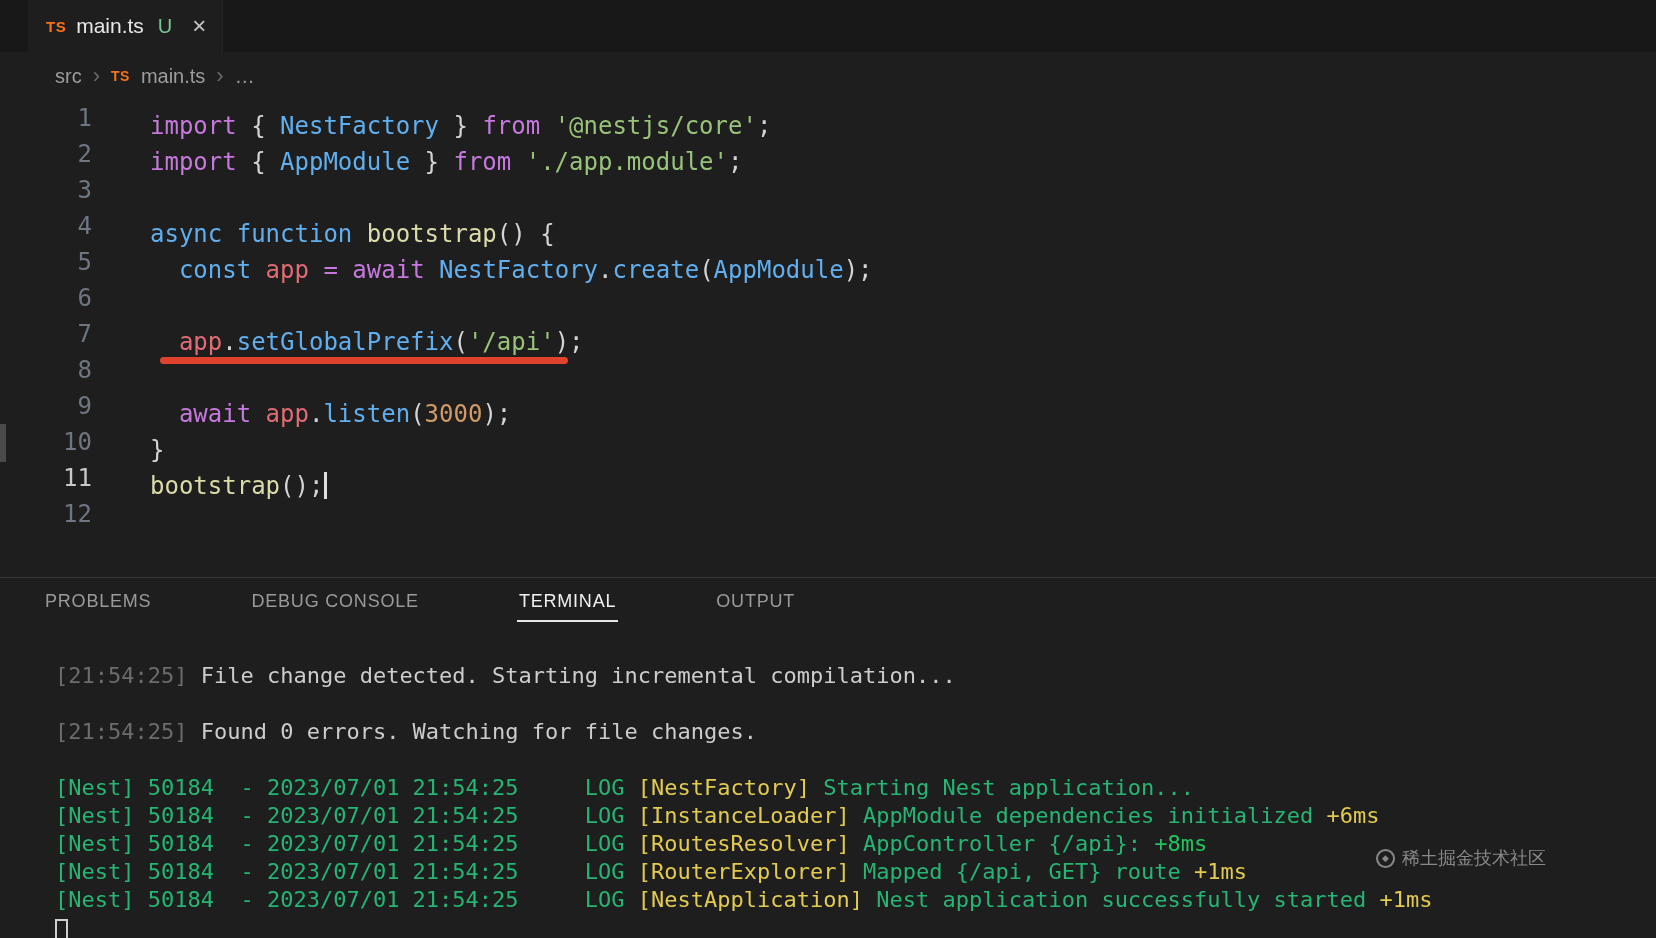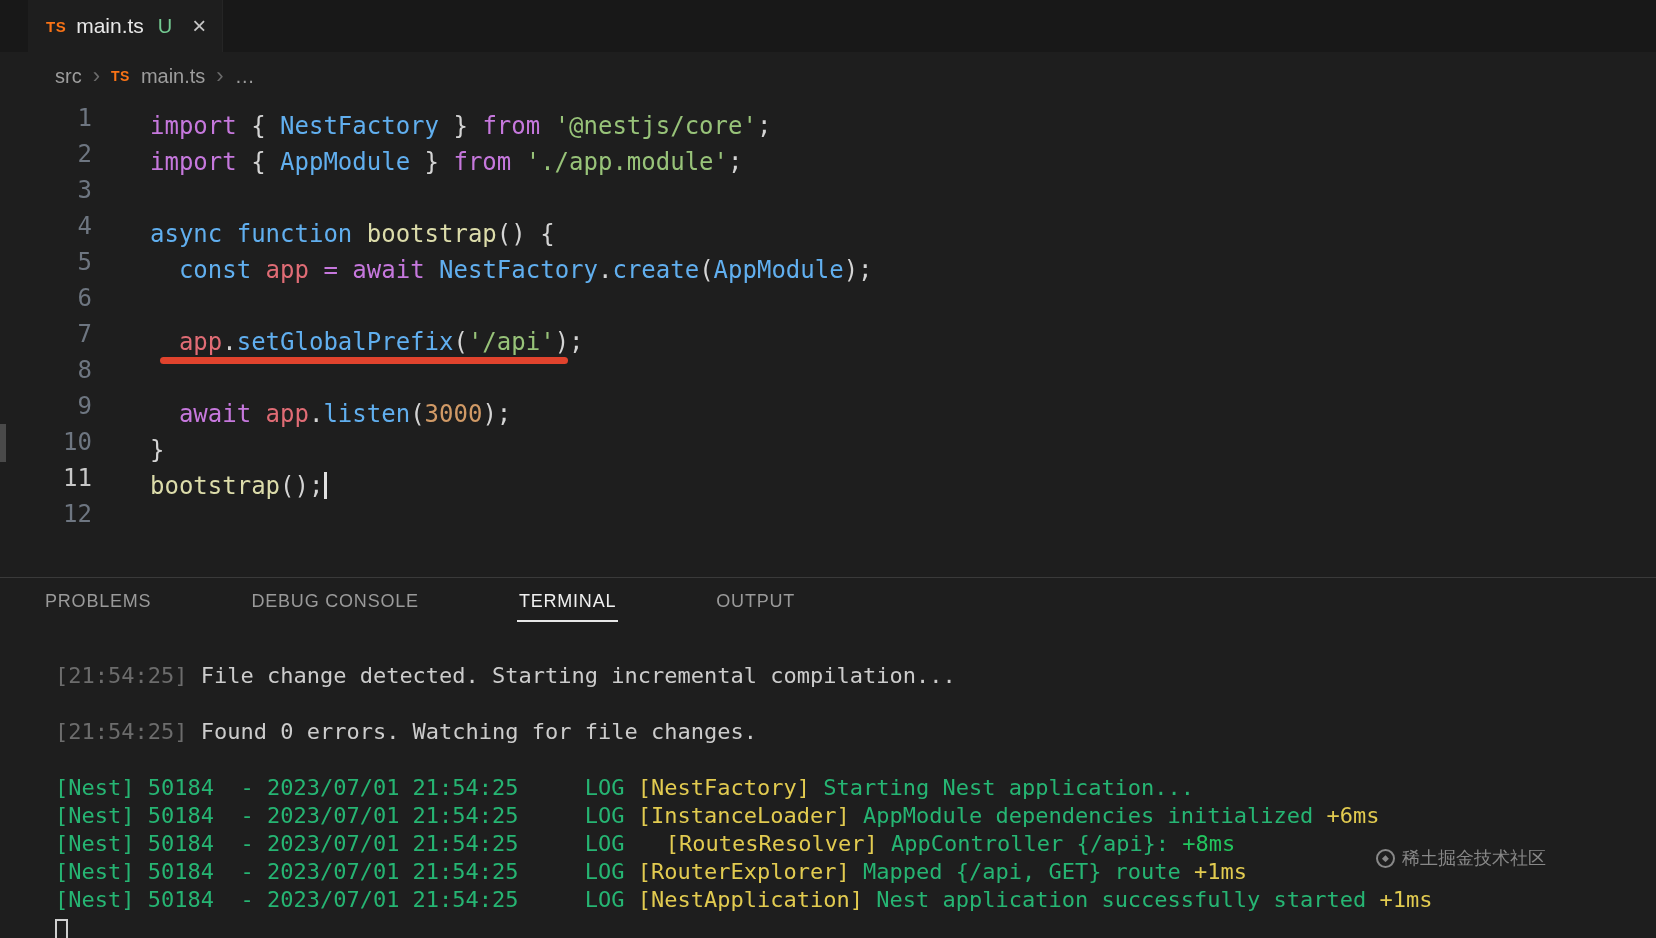--- a/index.html
+++ b/index.html
@@ -171,21 +171,21 @@
         <div class="panel-tab active">TERMINAL</div>
         <div class="panel-tab">OUTPUT</div>
       </div>
     <div class="terminal">
         <div class="term-row"><span style="color: rgb(108, 108, 108);">[21:54:25]</span><span style="color: rgb(204, 204, 204);"> File change detected. Starting incremental compilation...</span></div>
         <div class="term-row"></div>
         <div class="term-row"><span style="color: rgb(108, 108, 108);">[21:54:25]</span><span style="color: rgb(204, 204, 204);"> Found 0 errors. Watching for file changes.</span></div>
         <div class="term-row"></div>
         <div class="term-row"><span style="color: rgb(38, 181, 115);">[Nest] 50184  - 2023/07/01 21:54:25     LOG </span><span style="color: rgb(226, 203, 80);">[NestFactory]</span><span style="color: rgb(38, 181, 115);"> Starting Nest application...</span></div>
         <div class="term-row"><span style="color: rgb(38, 181, 115);">[Nest] 50184  - 2023/07/01 21:54:25     LOG </span><span style="color: rgb(226, 203, 80);">[InstanceLoader]</span><span style="color: rgb(38, 181, 115);"> AppModule dependencies initialized</span><span style="color: rgb(226, 203, 80);"> +6ms</span></div>
-        <div class="term-row"><span style="color: rgb(38, 181, 115);">[Nest] 50184  - 2023/07/01 21:54:25     LOG </span><span style="color: rgb(226, 203, 80); margin-left: 28px;">[RoutesResolver]</span><span style="color: rgb(38, 181, 115);"> AppController {/api}: </span><span style="color: #22c55e;">+8ms</span></div>
+        <div class="term-row"><span style="color: rgb(38, 181, 115);">[Nest] 50184  - 2023/07/01 21:54:25     LOG </span><span style="color: rgb(226, 203, 80);">[RoutesResolver]</span><span style="color: rgb(38, 181, 115);"> AppController {/api}: </span><span style="color: #22c55e;">+8ms</span></div>
         <div class="term-row"><span style="color: rgb(38, 181, 115);">[Nest] 50184  - 2023/07/01 21:54:25     LOG </span><span style="color: rgb(226, 203, 80);">[RouterExplorer]</span><span style="color: rgb(38, 181, 115);"> Mapped {/api, GET} route </span><span style="color: rgb(226, 203, 80);">+1ms</span></div>
         <div class="term-row"><span style="color: rgb(38, 181, 115);">[Nest] 50184  - 2023/07/01 21:54:25     LOG </span><span style="color: rgb(226, 203, 80);">[NestApplication]</span><span style="color: rgb(38, 181, 115);"> Nest application successfully started </span><span style="color: rgb(226, 203, 80);">+1ms</span></div>
         <div class="term-row"><span class="term-cursor"></span></div>
       </div>
   </div>
 
   <div class="watermark">
     <span class="wm-logo">◆</span>
     <span>稀土掘金技术社区</span>
   </div>

